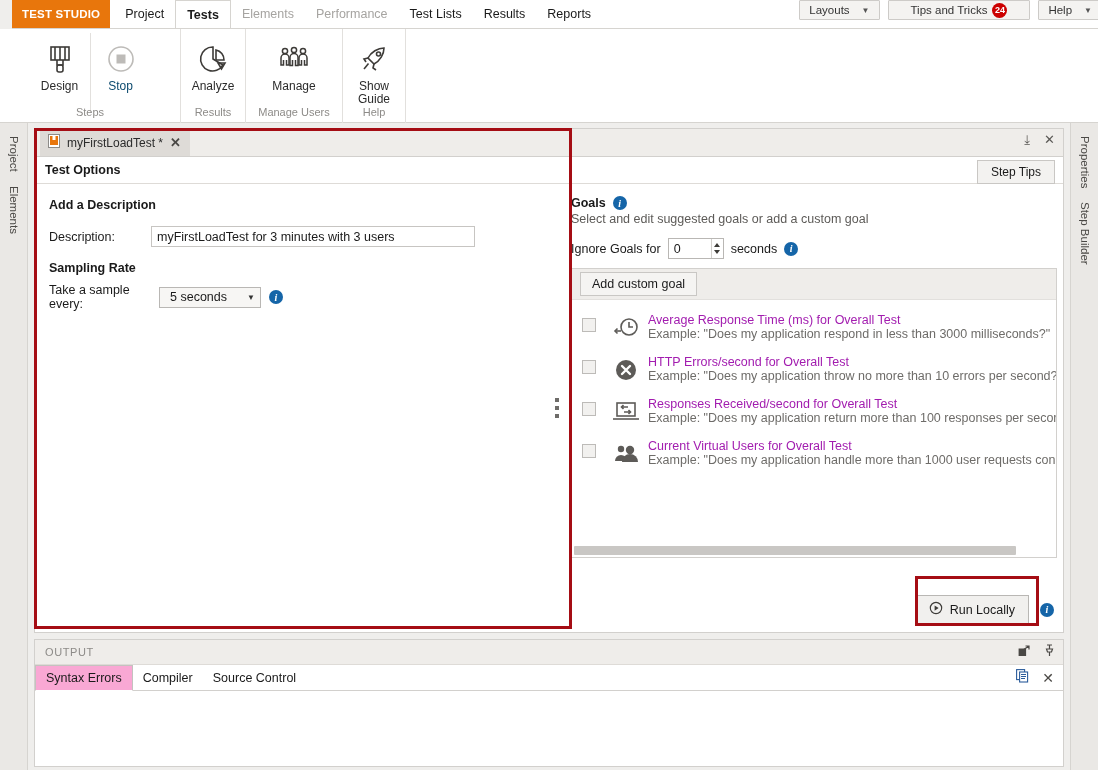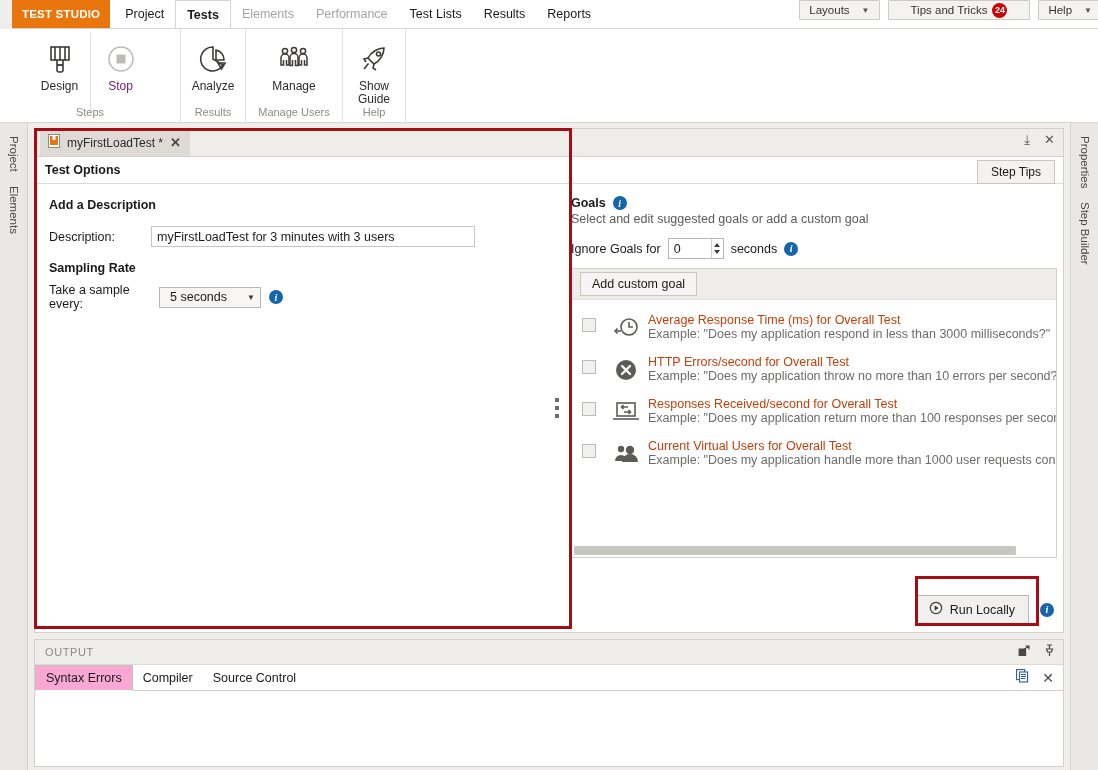--- a/index.html
+++ b/index.html
@@ -81,21 +81,21 @@
   }
   .rib-sep { width: 1px; background: #e2e0dd; height: 80px; margin-top: 4px; align-self: flex-start; }
   .rbtn {
     width: 56px; min-height: 62px; display: flex; flex-direction: column;
     align-items: center; justify-content: flex-start; padding-top: 7px;
     cursor: default; margin: 4px 2px 0;
   }
   .rbtn .ricon { height: 38px; display: flex; align-items: center; justify-content: center; }
   .rbtn .rlabel { font-size: 12px; color: #2b2b2b; text-align: center; line-height: 13px; margin-top: 2px; }
   .rbtn.sel { background: #ffedc9; border: 1px solid #e8ba58; border-radius: 2px; }
-  .rbtn.disabled .rlabel { color: #701a75; }
+  .rbtn.disabled .rlabel { color: #0c4a6e; }
 
   
   .vtabs-left {
     position: absolute; left: 0; top: 123px; width: 28px; height: 647px;
     background: #eae8e5; border-right: 1px solid #d6d4d0;
     display: flex; flex-direction: column; align-items: center;
     padding-top: 6px;
   }
   .vtab {
     writing-mode: vertical-rl;
@@ -248,21 +248,21 @@
   .goal-chk {
     width: 14px; height: 14px; border: 1px solid #bdbbb8; background: #f2f1ef;
     margin-top: 5px; flex: none; cursor: pointer;
   }
   .goal-ico {
     width: 36px; height: 30px; margin-left: 12px; flex: none;
     display: flex; align-items: center; justify-content: center;
     color: #5d5b58;
   }
   .goal-txt { margin-left: 4px; min-width: 0; }
-  .goal-name { font-size: 12.5px; color: #c2410c; white-space: nowrap; }
+  .goal-name { font-size: 12.5px; color: #a21caf; white-space: nowrap; }
   .goal-eg { font-size: 12.5px; color: #6e6c69; white-space: nowrap; margin-top: 1px; }
   .hscroll {
     position: absolute; left: 2px; right: 2px; bottom: 2px; height: 9px;
   }
   .hscroll .thumb { height: 9px; background: #c9c7c4; width: 92%; border-radius: 1px; }
 
   .run-row {
     position: absolute; right: 9px; bottom: 8px;
     display: flex; align-items: center; gap: 11px;
   }

